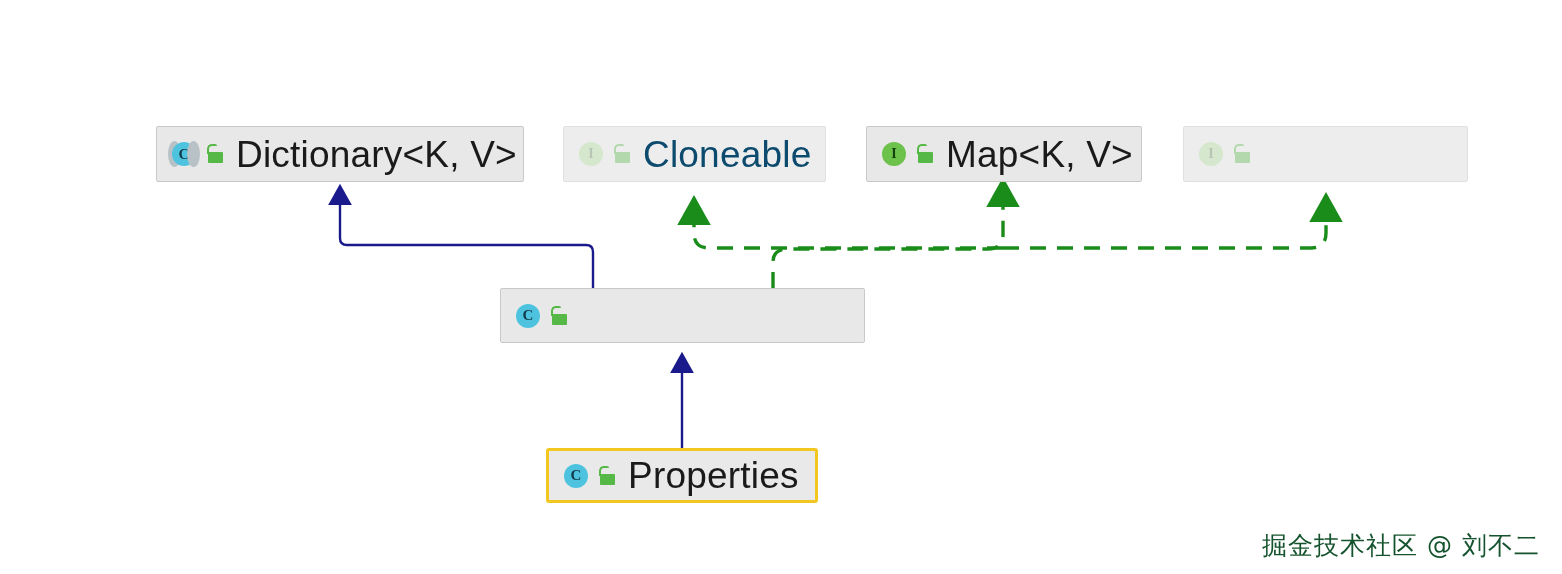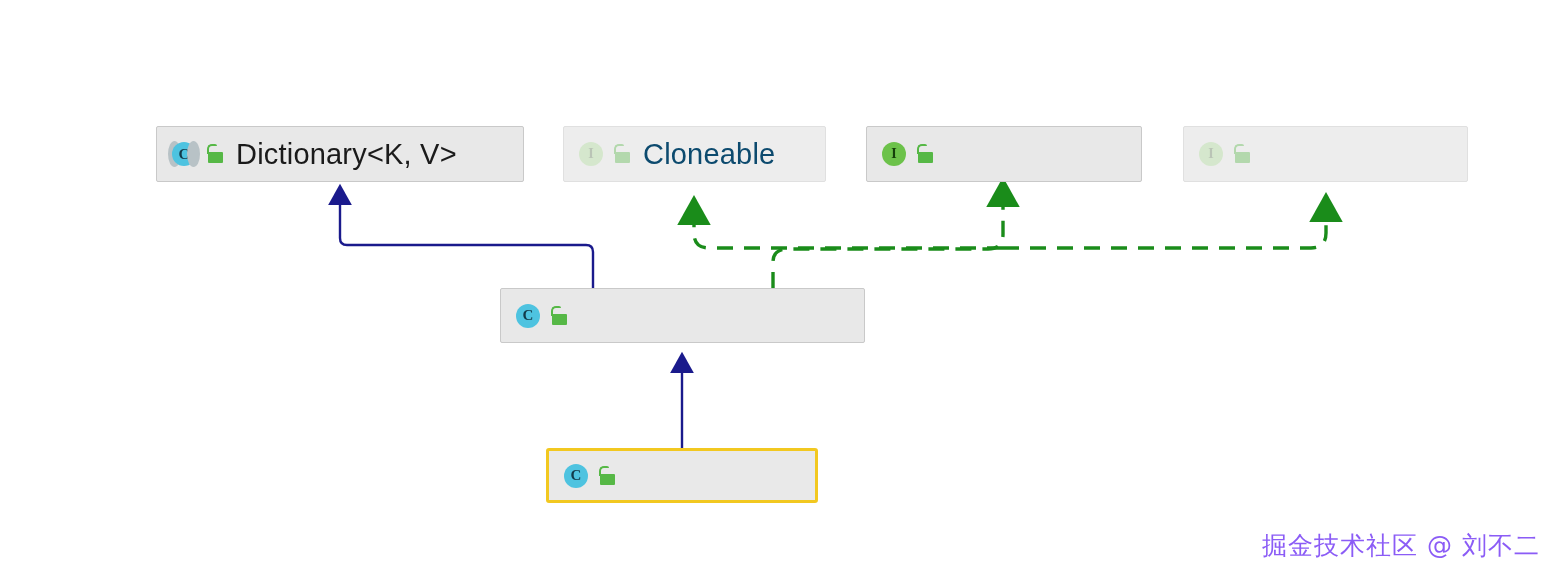--- a/index.html
+++ b/index.html
@@ -41,21 +41,21 @@
   .node.faded {
     background: #ededed;
     border-color: #e0e0e0;
   }
   .node.selected {
     background: #e9e9e9;
     border: 3px solid #f2c820;
     border-radius: 3px;
   }
   .node-label {
-    font-size: 29px;
+    font-size: 37px;
     color: #1a1a1a;
     letter-spacing: 0.2px;
     margin-left: 10px;
     line-height: 1;
   }
   .node.faded .node-label {
     color: #0c4a6e;
   }
 
   
@@ -137,21 +137,21 @@
     border-top-right-radius: 2px;
   }
   .lock-icon.dim { opacity: 0.38; }
 
   
   #watermark {
     position: absolute;
     right: 22px;
     bottom: 12px;
     font-size: 25px;
-    color: #8b5cf6;
+    color: #14532d;
     font-family: "DejaVu Sans", sans-serif;
     letter-spacing: 1px;
     user-select: none;
   }
 </style>
 </head>
 <body>
 
 <div id="diagram-canvas">
 
@@ -199,20 +199,21 @@
   </div>
 
   <div class="node" style="left:866px; top:126px; width:276px; height:56px;">
     <span class="type-icon iface">
       <span class="disc">I</span>
     </span>
     <span class="lock-icon">
       <span class="shackle"></span>
         <span class="body"></span>
     </span>
+    <span class="node-label">Map&lt;K, V&gt;</span>
   </div>
 
   <div class="node faded" style="left:1183px; top:126px; width:285px; height:56px;">
     <span class="type-icon iface dim">
       <span class="disc">I</span>
     </span>
     <span class="lock-icon dim">
       <span class="shackle"></span>
         <span class="body"></span>
     </span>
@@ -229,17 +230,18 @@
   </div>
 
   <div class="node selected" style="left:546px; top:448px; width:272px; height:55px;">
     <span class="type-icon cls">
       <span class="disc">C</span>
     </span>
     <span class="lock-icon">
       <span class="shackle"></span>
         <span class="body"></span>
     </span>
+    <span class="node-label">Properties</span>
   </div>
 
   <div id="watermark">掘金技术社区 @ 刘不二</div>
 
 </div>
 
 </body></html>

